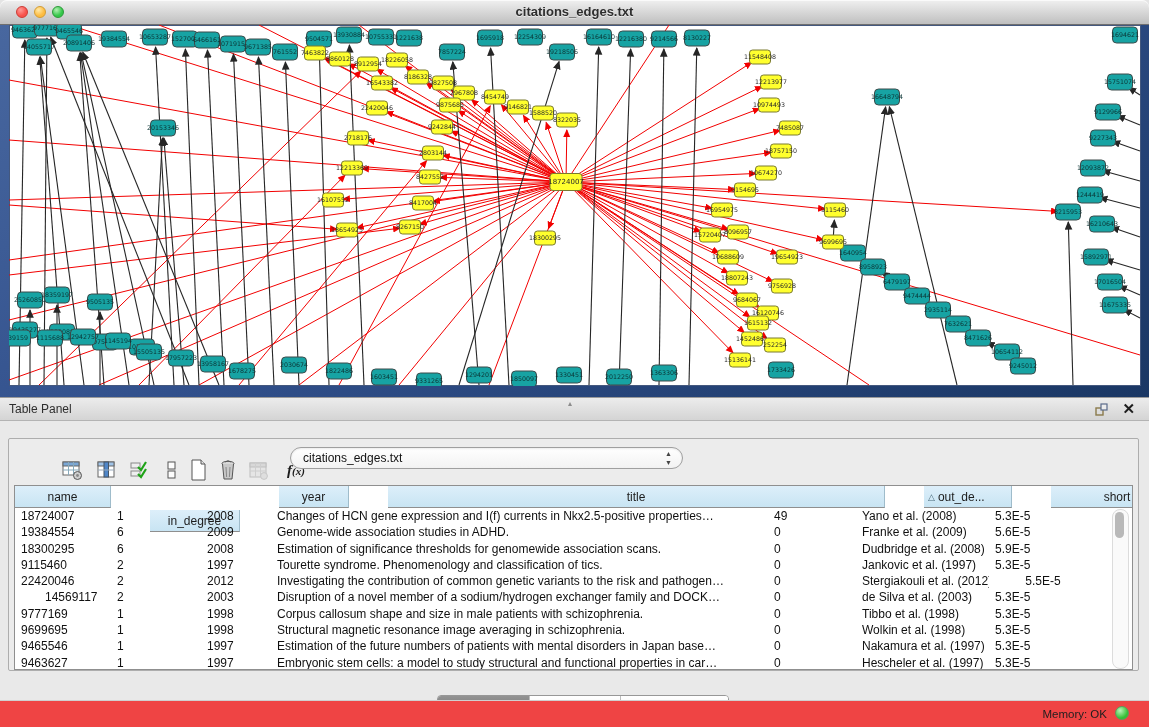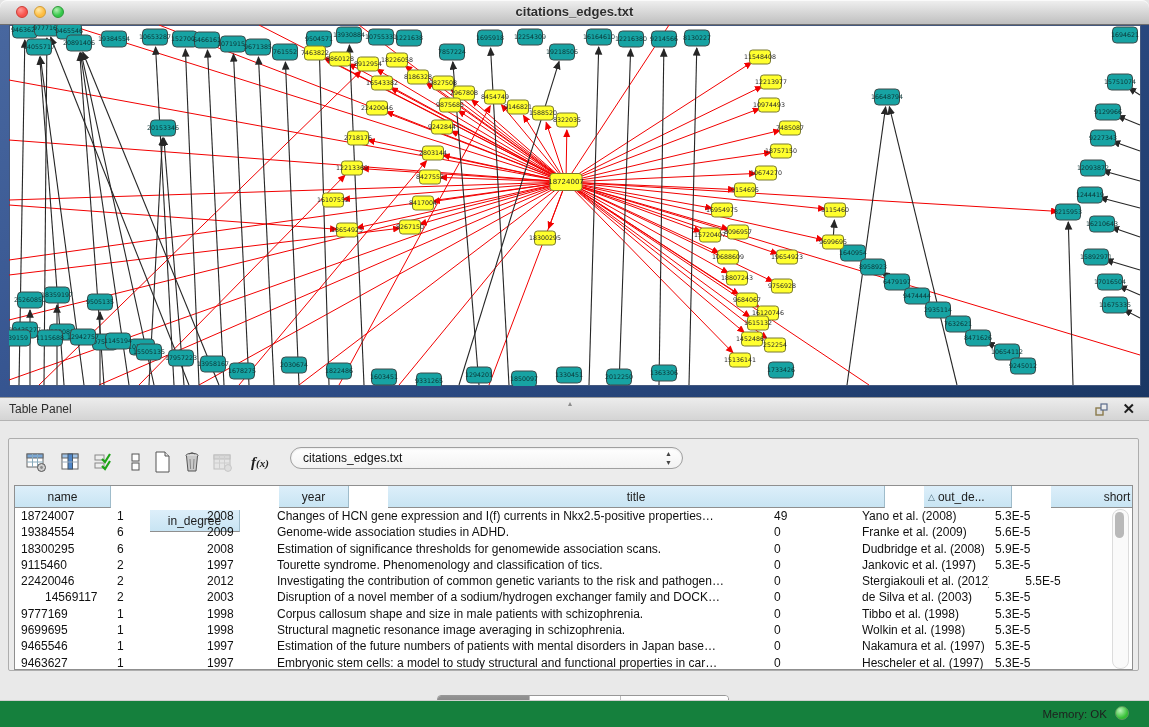--- a/index.html
+++ b/index.html
@@ -30,22 +30,22 @@
   .panel-title{position:absolute;left:9px;top:4px;font-size:12px;color:#2e2e2e;}
   .ph-float{position:absolute;right:40px;top:5px;width:14px;height:14px;cursor:pointer;}
   .ph-close{position:absolute;right:14px;top:2px;font-size:15px;font-weight:bold;color:#1d1d1d;cursor:pointer;}
   .panel-body{position:absolute;left:0;top:421px;width:1149px;height:279px;background:#e9e9e9;}
   .grip{position:absolute;left:568px;top:399px;font-size:8px;color:#8c8c8c;}
 
   .inner-box{position:absolute;left:8px;top:17px;width:1131px;height:233px;
     border:1px solid #adadad;border-radius:2px;background:#ececec;box-sizing:border-box;}
 
   .toolbar{position:absolute;left:4px;top:6px;height:32px;width:1120px;}
-  .tb-icon{position:absolute;top:4px;width:26px;height:26px;display:flex;align-items:center;
-    justify-content:center;cursor:pointer;}
+  .tb-icon{position:absolute;top:12px;width:26px;height:26px;display:flex;align-items:center;
+    justify-content:center;cursor:pointer;margin-left:36px;}
   .fx{font-family:"Liberation Serif",serif;font-style:italic;font-weight:bold;font-size:15px;color:#1c1c1c;}
   .combo{position:absolute;left:277px;top:2px;width:393px;height:22px;background:linear-gradient(#ffffff,#f2f2f2);
     border:1px solid #9f9f9f;border-radius:12px;box-sizing:border-box;cursor:pointer;
     box-shadow:inset 0 1px 2px rgba(0,0,0,.08);}
   .combo-text{position:absolute;left:12px;top:3px;font-size:12px;color:#111;}
   .combo-arrows{position:absolute;right:10px;top:1px;font-size:7px;line-height:9px;color:#444;text-align:center;}
 
   .tablebox{position:absolute;left:5px;top:46px;width:1119px;height:185px;border:1px solid #8f8f8f;
     background:#fff;box-sizing:border-box;overflow:hidden;}
   .thead{position:absolute;left:0;top:0;height:22px;display:flex;gap:39px;}
@@ -62,21 +62,21 @@
     border:1px solid #dcdcdc;border-radius:8px;}
   .vthumb{position:absolute;left:2px;top:2px;width:9px;height:26px;background:#b9b9b9;border-radius:5px;cursor:pointer;}
 
   .tabs{position:absolute;left:428px;top:256px;height:21px;display:flex;border:1px solid #979797;
     border-radius:4px;overflow:hidden;background:#fbfbfb;box-shadow:0 1px 0 rgba(255,255,255,.8);}
   .tab{font-size:12.5px;line-height:21px;padding:0 14px;color:#111;border-left:1px solid #bdbdbd;
     cursor:pointer;white-space:nowrap;background:linear-gradient(#ffffff,#eeeeee);}
   .tab:first-child{border-left:none;}
   .tab.sel{background:linear-gradient(#939393,#6c6c6c);color:#f2f2f2;text-shadow:0 -1px 0 rgba(0,0,0,.25);}
 
-  .statusbar{position:absolute;left:0;top:700px;width:1149px;height:27px;background:#15803d;
+  .statusbar{position:absolute;left:0;top:700px;width:1149px;height:27px;background:#ef4444;
     border-top:1px solid #cfcfcf;box-sizing:border-box;}
   .mem-label{position:absolute;right:42px;top:7px;font-size:11.5px;color:#1e1e1e;}
   .mem-dot{position:absolute;right:20px;top:5px;width:14px;height:14px;border-radius:50%;
     background:radial-gradient(circle at 35% 30%,#b9f3b9,#35c035 65%);border:1px solid #5d9b5d;box-sizing:border-box;}
 </style>
 </head>
 <body>
 
 <div id="screen">
 

